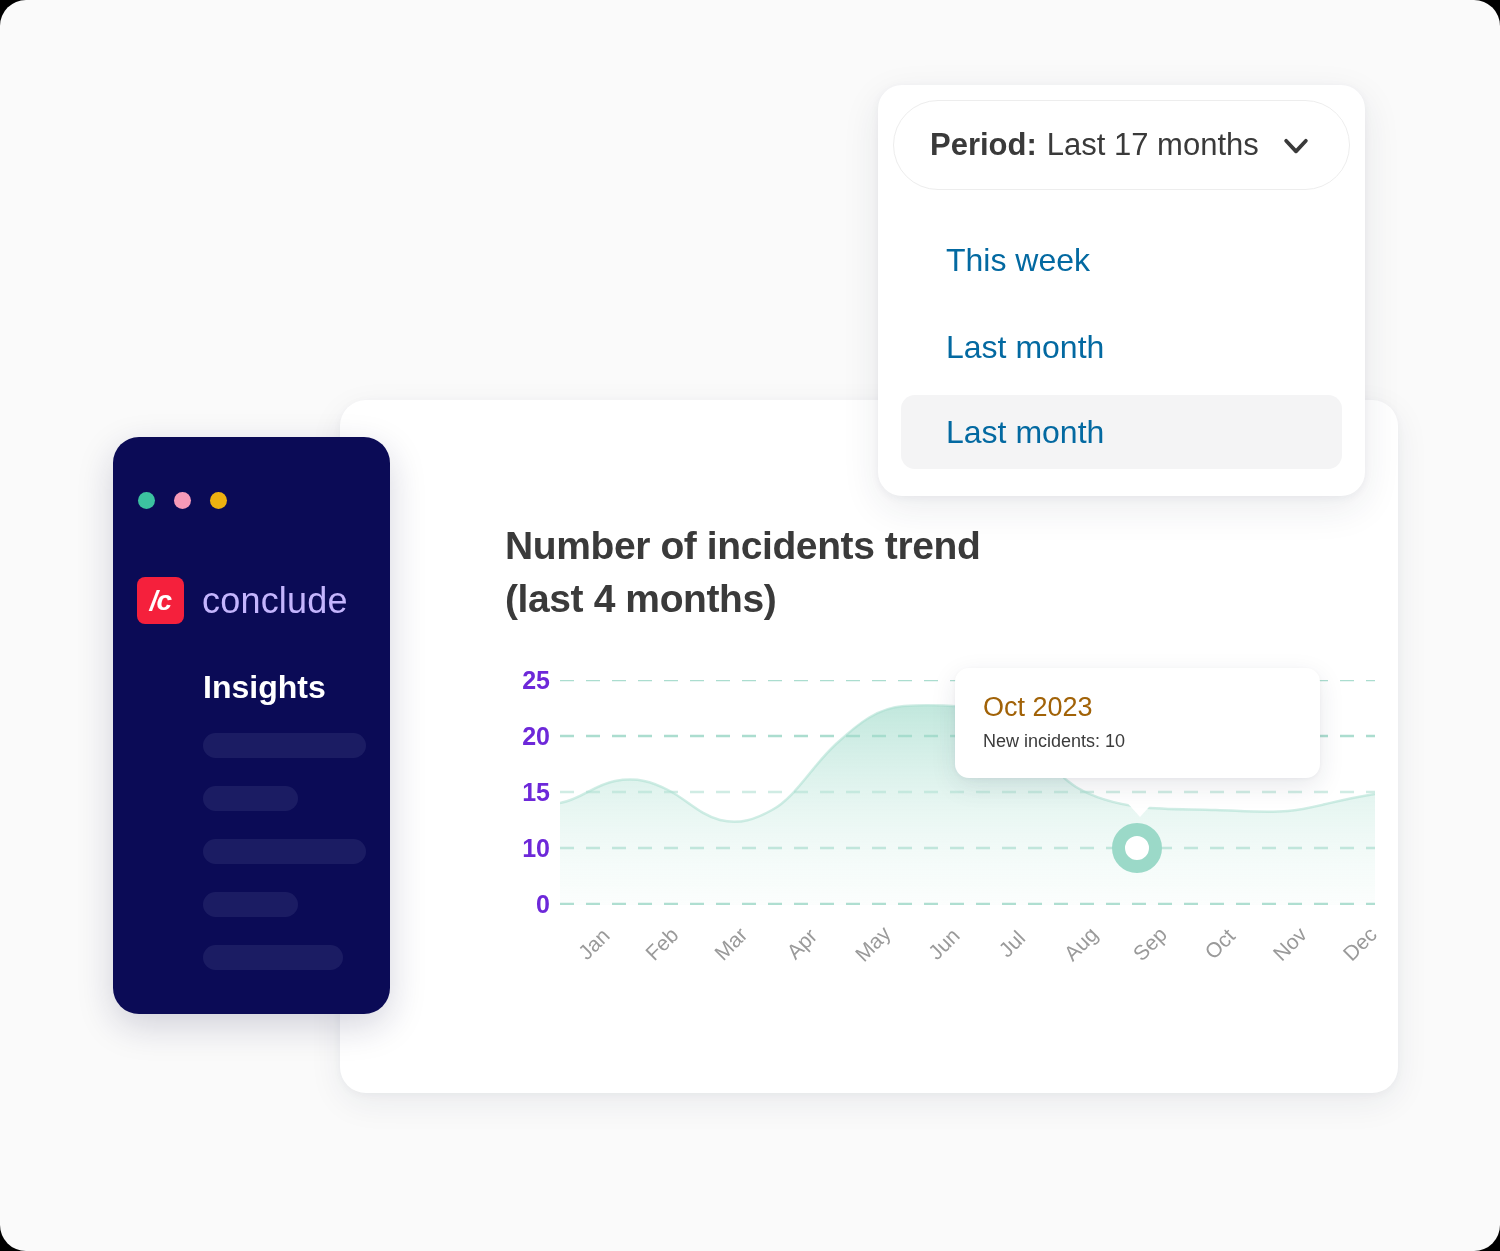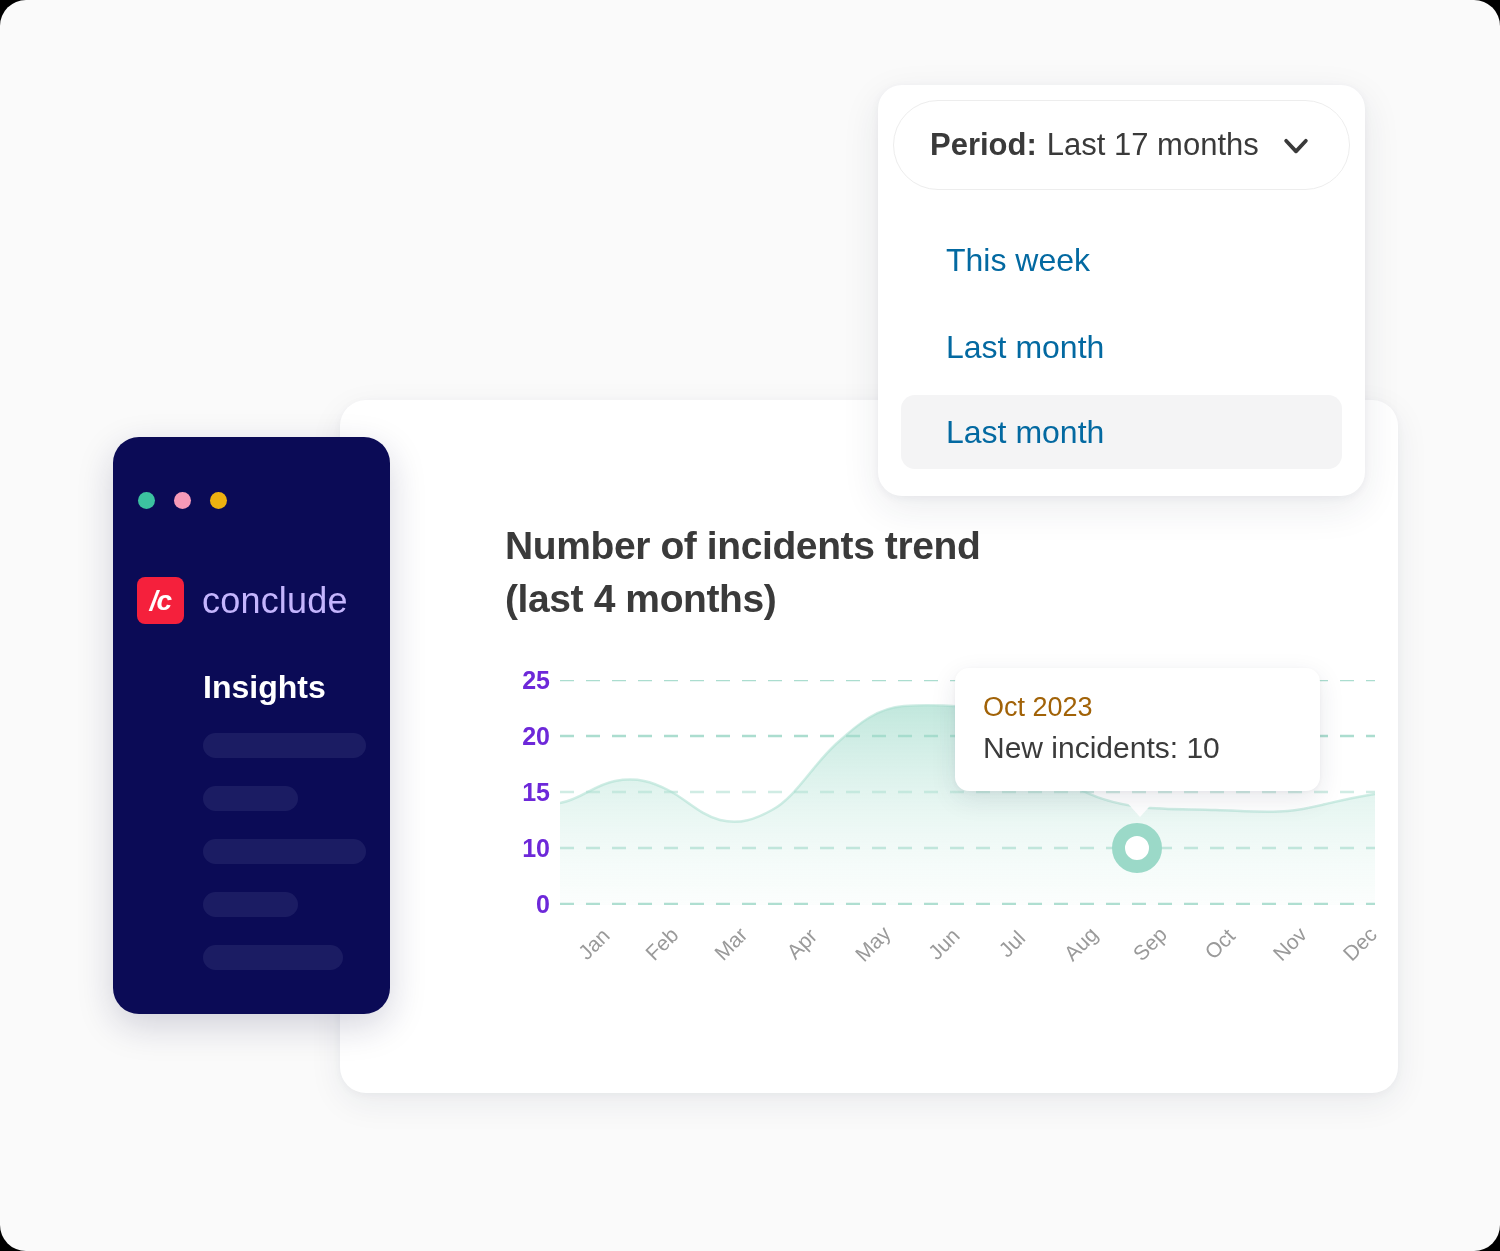--- a/index.html
+++ b/index.html
@@ -120,21 +120,21 @@
     border-left: 17px solid transparent;
     border-right: 17px solid transparent;
     border-top: 19px solid #ffffff;
   }
   .tooltip-period {
     font-size: 27px;
     color: #a16207;
     margin-bottom: 8px;
   }
   .tooltip-value {
-    font-size: 30px;
+    font-size: 18px;
     color: #3b3b3b;
   }
   #chart-marker {
     position: absolute;
     left: 1112px;
     top: 823px;
     width: 50px;
     height: 50px;
     border-radius: 50%;
     background: #ffffff;

